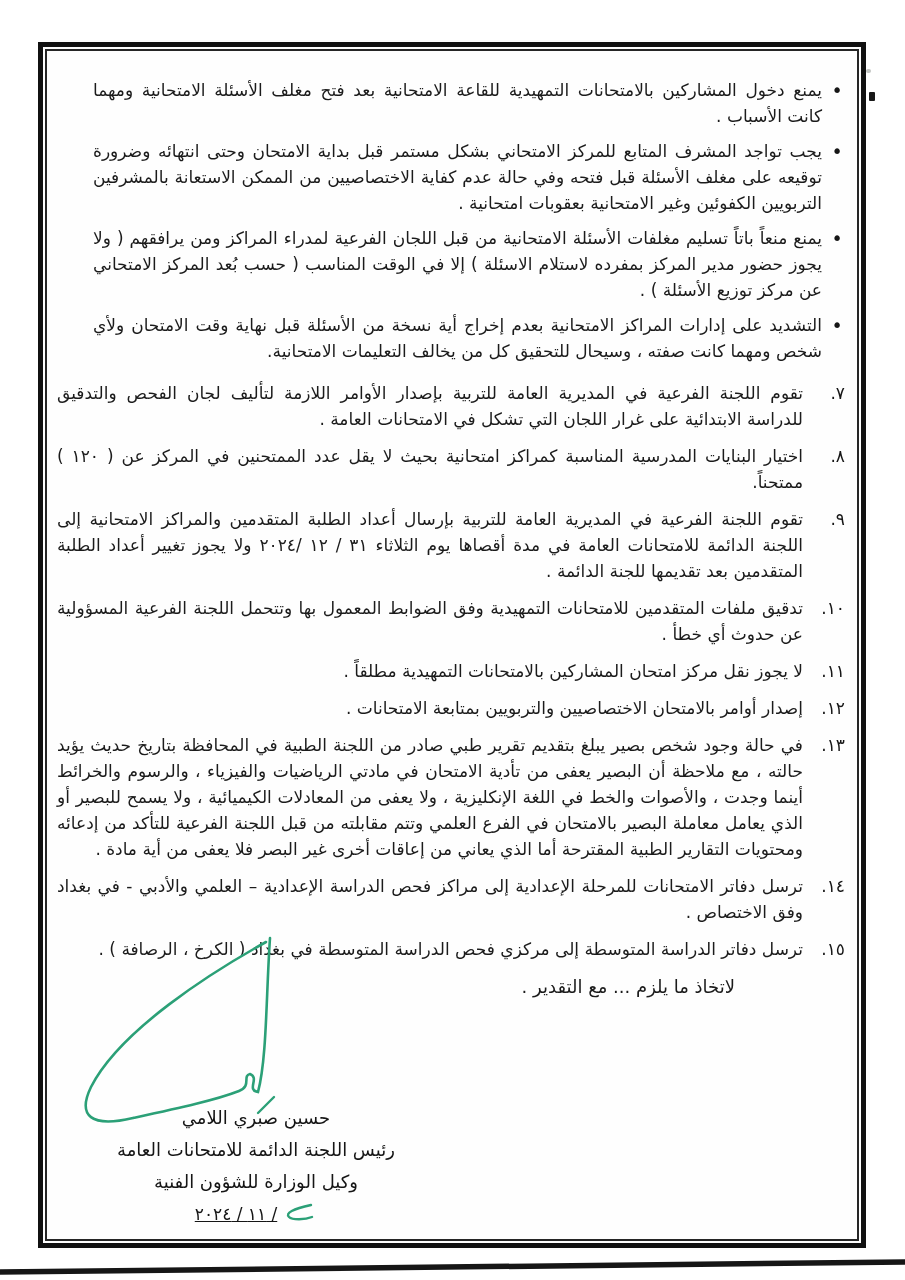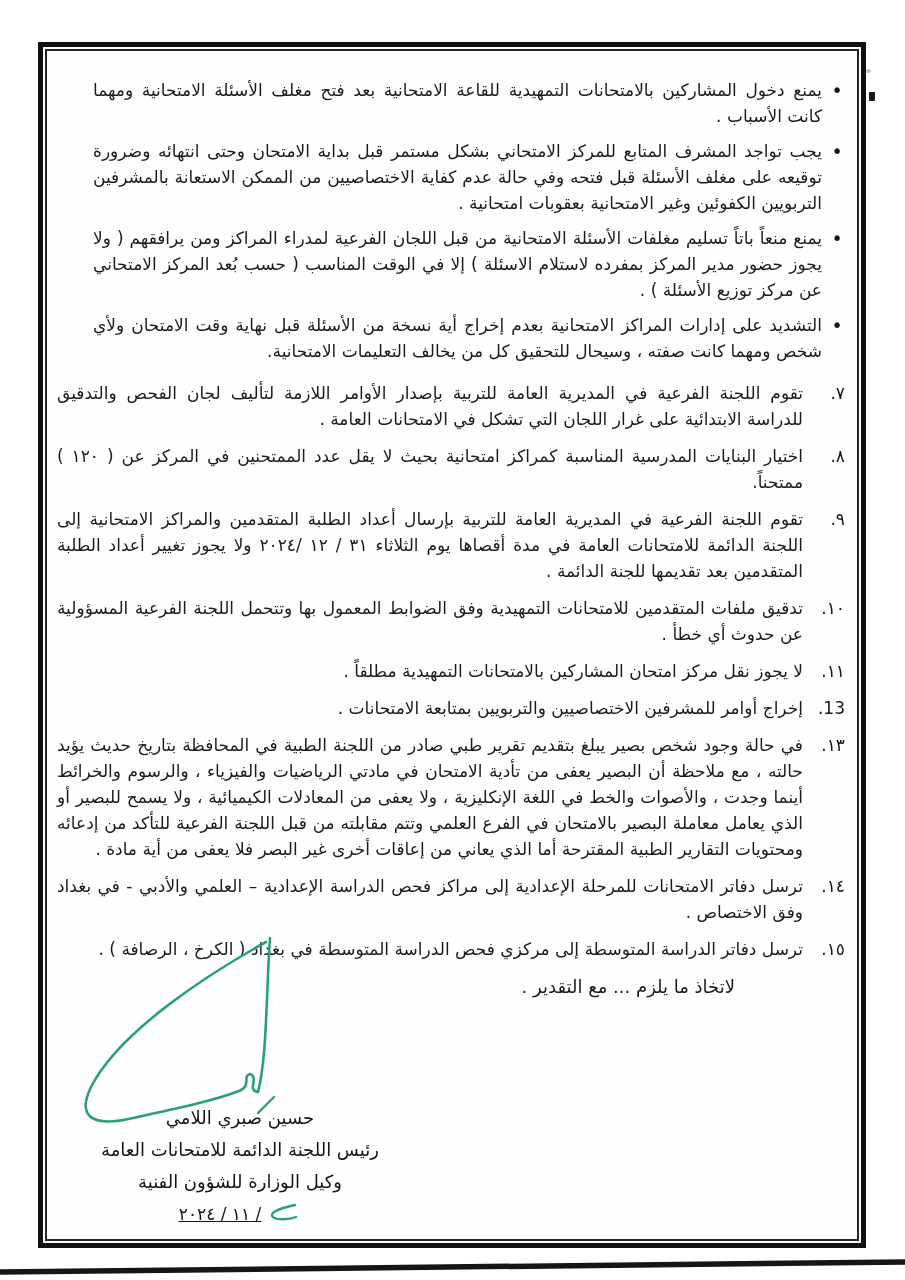--- a/index.html
+++ b/index.html
@@ -30,21 +30,21 @@
   }
   .nitem .num{
     flex:0 0 36px;width:36px;text-align:right;white-space:nowrap;color:#161616;
   }
   .nitem .ntxt{flex:1;}
   .closing{
     margin-top:6px;font-size:18px;line-height:27px;text-align:right;padding-left:0;
     padding-right:0;margin-right:110px;text-align:right;direction:rtl;
   }
   .sig{
-    position:absolute;left:40px;top:1102px;width:400px;text-align:center;direction:rtl;
+    position:absolute;left:56px;top:1102px;width:400px;text-align:center;direction:rtl;
     font-size:18px;line-height:32px;color:#151515;
   }
   .sig .line{white-space:nowrap;}
   .sig .date-line{font-size:17px;letter-spacing:1px;text-decoration:underline;}
   .day-mark{display:inline-block;vertical-align:-5px;margin-right:2px;margin-left:2px;}
   .overlay{position:absolute;left:0;top:0;pointer-events:none;}
   .scan-dot{
     position:absolute;left:869px;top:92px;width:6px;height:9px;background:#191919;border-radius:1px;
   }
   .scan-speck{
@@ -91,22 +91,22 @@
       </div>
       <div class="nitem">
         <span class="num">١٠.</span>
         <span class="ntxt">تدقيق ملفات المتقدمين للامتحانات التمهيدية وفق الضوابط المعمول بها وتتحمل اللجنة الفرعية المسؤولية عن حدوث أي خطأ .</span>
       </div>
       <div class="nitem">
         <span class="num">١١.</span>
         <span class="ntxt">لا يجوز نقل مركز امتحان المشاركين بالامتحانات التمهيدية مطلقاً .</span>
       </div>
       <div class="nitem">
-        <span class="num">13.</span>
-        <span class="ntxt">إخراج أوامر للمشرفين الاختصاصيين والتربويين بمتابعة الامتحانات .</span>
+        <span class="num">١٢.</span>
+        <span class="ntxt">إصدار أوامر بالامتحان الاختصاصيين والتربويين بمتابعة الامتحانات .</span>
       </div>
       <div class="nitem">
         <span class="num">١٣.</span>
         <span class="ntxt">في حالة وجود شخص بصير يبلغ بتقديم تقرير طبي صادر من اللجنة الطبية في المحافظة بتاريخ حديث يؤيد حالته ، مع ملاحظة أن البصير يعفى من تأدية الامتحان في مادتي الرياضيات والفيزياء ، والرسوم والخرائط أينما وجدت ، والأصوات والخط في اللغة الإنكليزية ، ولا يعفى من المعادلات الكيميائية ، ولا يسمح للبصير أو الذي يعامل معاملة البصير بالامتحان في الفرع العلمي وتتم مقابلته من قبل اللجنة الفرعية للتأكد من إدعائه ومحتويات التقارير الطبية المقترحة أما الذي يعاني من إعاقات أخرى غير البصر فلا يعفى من أية مادة .</span>
       </div>
       <div class="nitem">
         <span class="num">١٤.</span>
         <span class="ntxt">ترسل دفاتر الامتحانات للمرحلة الإعدادية إلى مراكز فحص الدراسة الإعدادية – العلمي والأدبي - في بغداد وفق الاختصاص .</span>
       </div>
       <div class="nitem">

